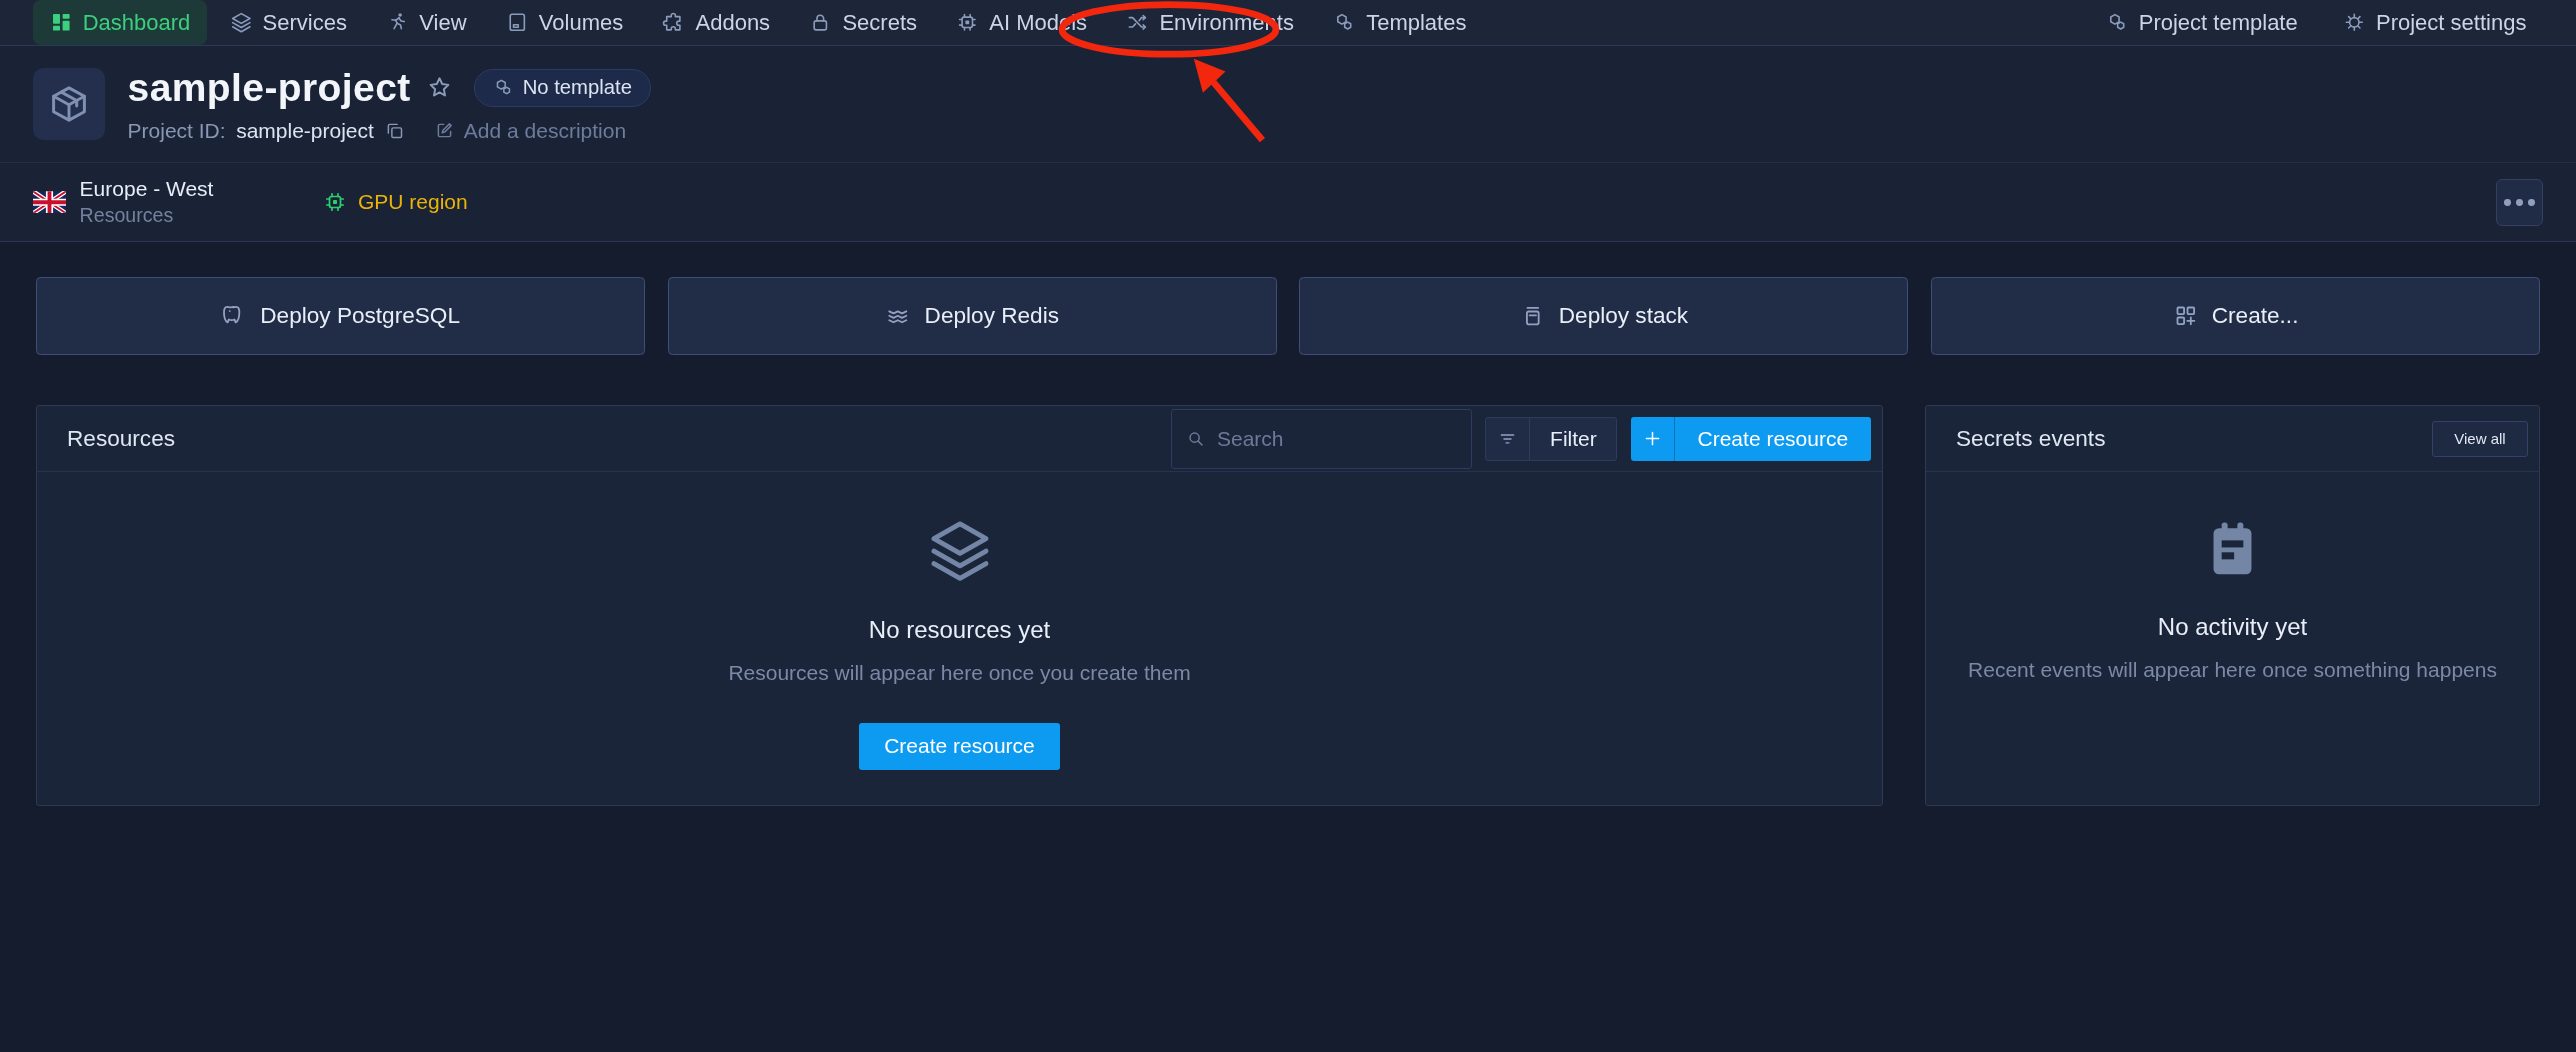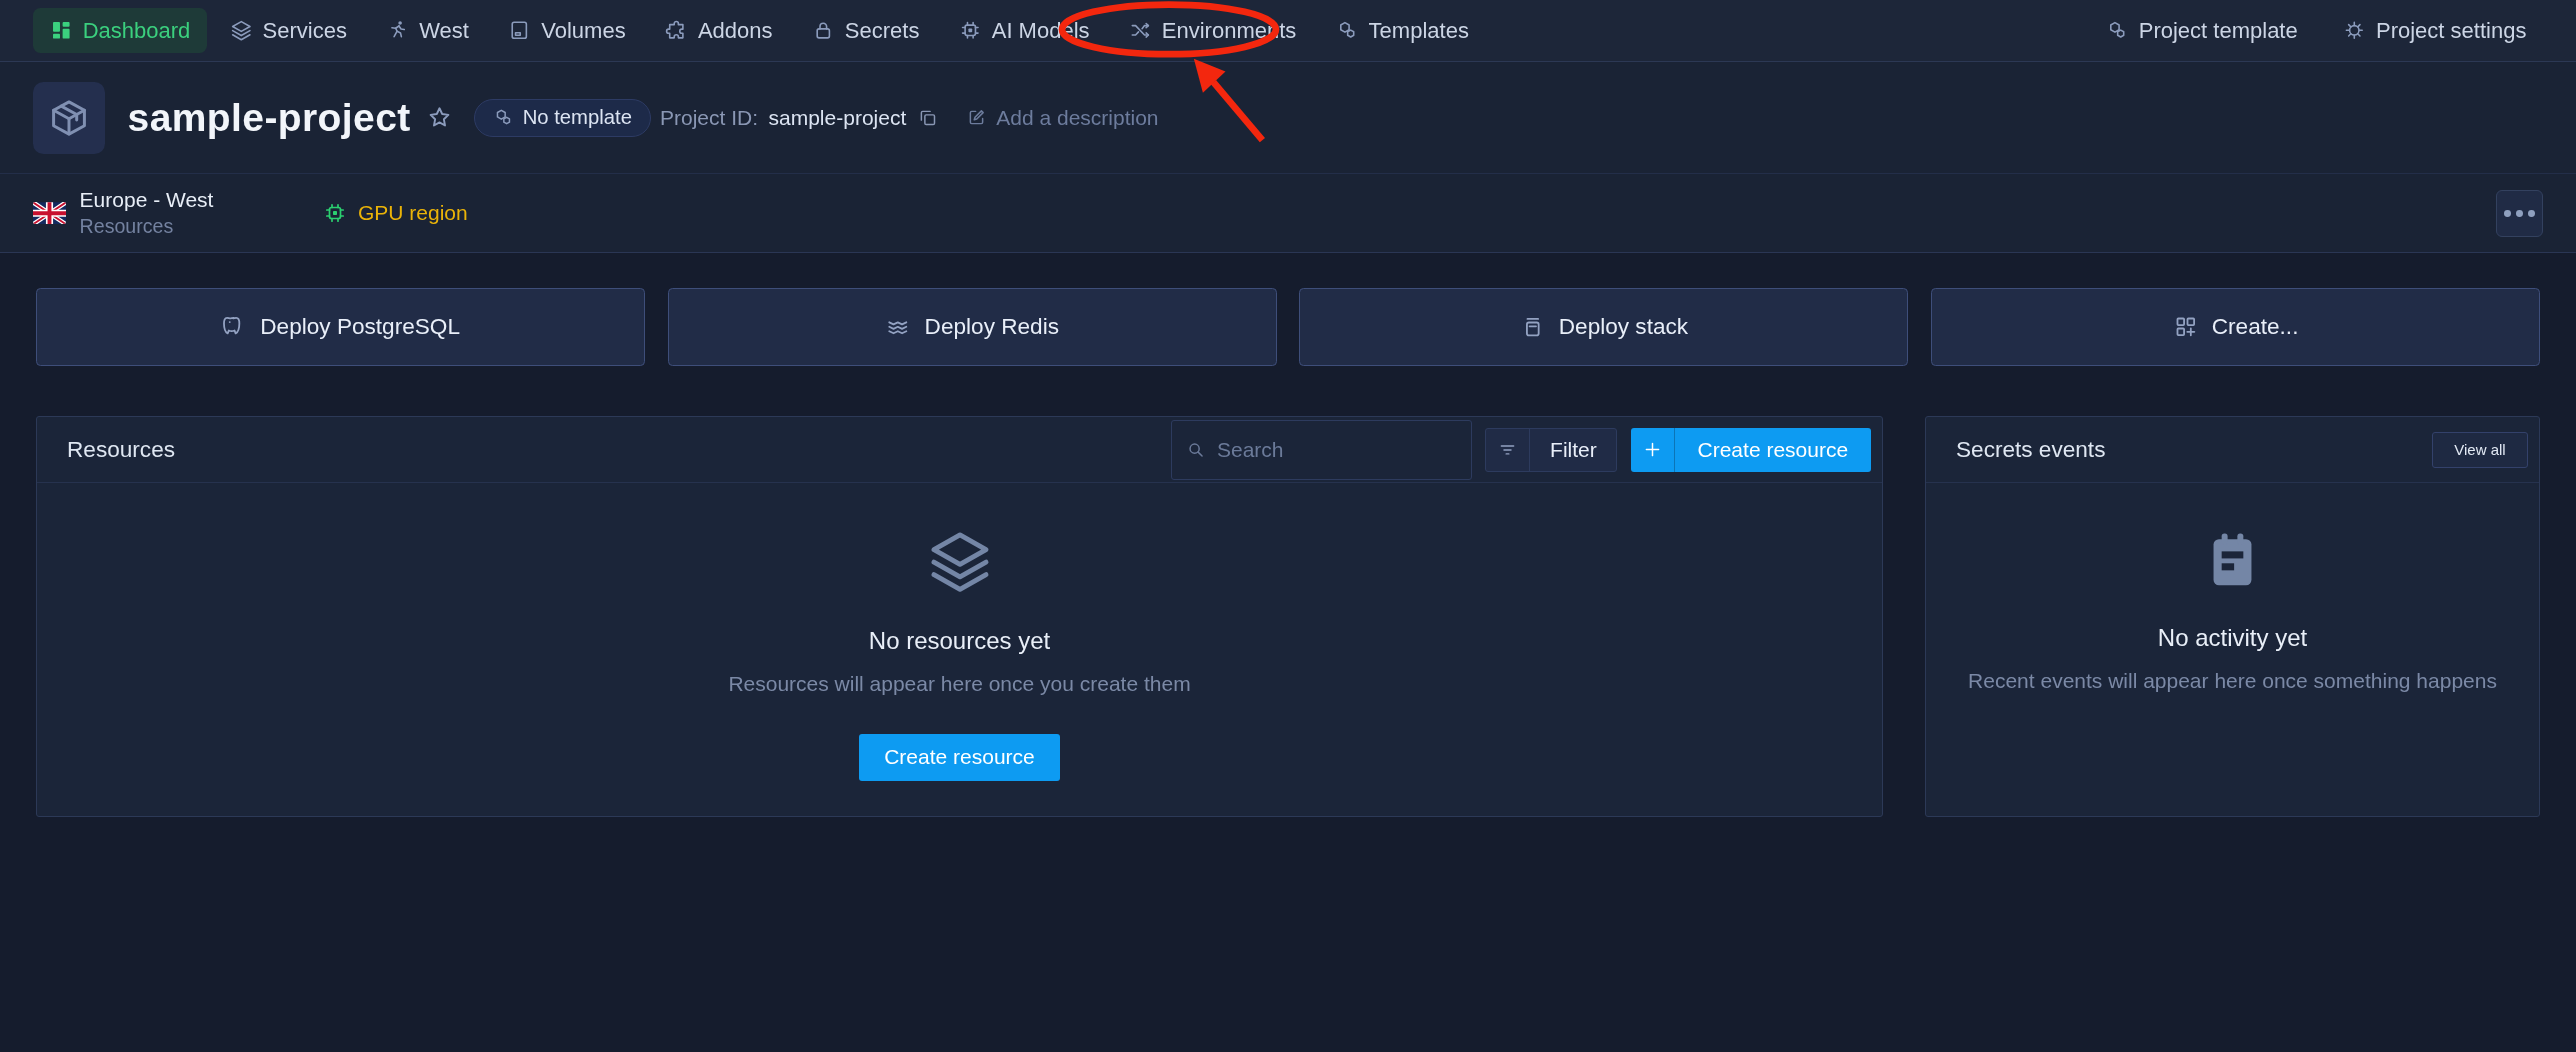--- a/index.html
+++ b/index.html
@@ -4,33 +4,33 @@
 <style>
   * { margin:0; padding:0; box-sizing:border-box; }
   html,body { background:#151c2d; }
   body { font-family:"Liberation Sans", sans-serif; color:#e9eff8; }
   .screen { position:relative; width:2576px; height:1053px; background:#151c2d; overflow:hidden; }
 
   svg.ic { display:block; flex:none; }
   .stroke { fill:none; stroke:currentColor; stroke-width:1.7; stroke-linecap:round; stroke-linejoin:round; }
 
   
-  .navbar { display:flex; align-items:center; height:62px; padding:0 33px; background:#1d2639; border-bottom:0.8px solid #2c3854; }
+  .navbar { display:flex; align-items:center; height:46px; padding:0 33px; background:#1d2639; border-bottom:0.8px solid #2c3854; }
   .nav-left { display:flex; align-items:center; gap:6px; }
   .nav-item { display:flex; align-items:center; gap:10.5px; padding:0 16.6px; height:45px; border-radius:7.5px; font-size:22px; color:#ccd5e5; cursor:pointer; white-space:nowrap; }
   .nav-item .nicon { color:#8b9bbc; display:flex; }
   .nav-item.active { background:#1e3a38; color:#3bd07e; }
   .nav-item.active .nicon { color:#3bd07e; }
   .nav-spacer { flex:1; }
   .nav-right { display:flex; align-items:center; gap:12px; }
 
   
   .proj-header { display:flex; align-items:center; gap:22.6px; padding:19.6px 33px; background:#1a2335; }
   .proj-tile { width:72px; height:72px; border-radius:10.5px; background:#242f4e; display:flex; align-items:center; justify-content:center; color:#8090b2; }
-  .proj-col { display:flex; flex-direction:row; gap:9px; }
+  .proj-col { display:flex; flex-direction:column; gap:9px; }
   .proj-row1 { display:flex; align-items:center; }
   .proj-title { font-size:39px; font-weight:600; color:#f2f5fa; letter-spacing:0.4px; }
   .star-btn { margin-left:15px; color:#8c9cbd; display:flex; cursor:pointer; }
   .tmpl-badge { margin-left:21px; display:flex; align-items:center; gap:9px; height:38px; padding:0 18px; border-radius:21px; border:1.5px solid #2d3b64; background:#1d2a49; font-size:20.3px; color:#dce4f2; cursor:pointer; }
   .tmpl-badge .nicon { color:#8b9bbc; display:flex; }
   .proj-row2 { display:flex; align-items:center; gap:10.5px; font-size:21px; }
   .id-label { color:#8a97b4; }
   .id-value { color:#dce4f2; }
   .copy-btn { color:#8a97b4; display:flex; cursor:pointer; }
   .desc-group { display:flex; align-items:center; gap:9px; margin-left:18px; color:#6d7c9d; cursor:pointer; }
@@ -218,21 +218,21 @@
             </svg>
           </span>
         <span>Services</span>
       </div>
       <div class="nav-item">
         <span class="nicon">
             <svg class="ic" width="22.6" height="22.6" viewBox="0 0 30 30">
               <use href="#i-runner"></use>
             </svg>
           </span>
-        <span>West</span>
+        <span>View</span>
       </div>
       <div class="nav-item">
         <span class="nicon">
             <svg class="ic" width="22.6" height="22.6" viewBox="0 0 30 30">
               <use href="#i-drive"></use>
             </svg>
           </span>
         <span>Volumes</span>
       </div>
       <div class="nav-item">

